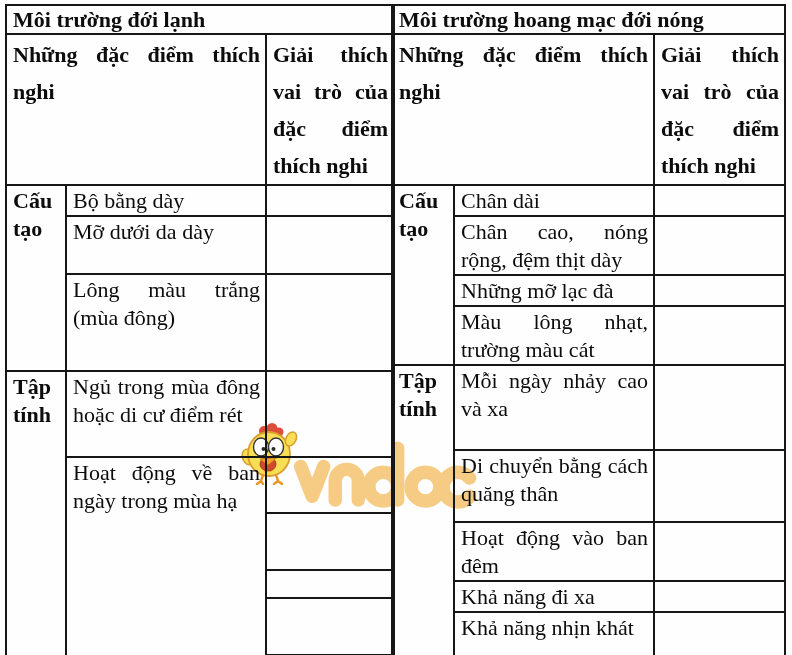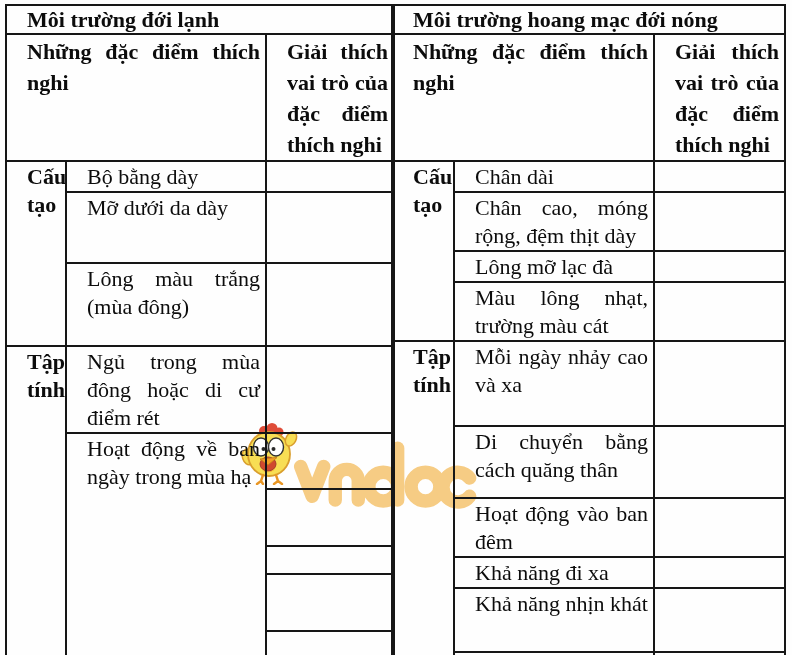--- a/index.html
+++ b/index.html
@@ -25,36 +25,36 @@
     border-collapse:collapse;
     table-layout:fixed;
     z-index:1;
     background:transparent;
   }
   .tbl-left{left:5px;width:388px;}
   .tbl-right{left:391px;width:393px;}
   .tbl td{
     border:2px solid #161616;
     vertical-align:top;
-    padding:1px 5px 0 20px;
+    padding:1px 5px 0 6px;
     font-size:22px;
     line-height:28px;
     background:transparent;
     overflow:hidden;
   }
   td.title-cell{
     font-weight:bold;
     font-size:22px;
     line-height:26px;
     white-space:nowrap;
   }
   td.head-cell{
     font-weight:bold;
     text-align:justify;
-    line-height:31px;
+    line-height:37px;
   }
   td.cat-cell{
     font-weight:bold;
     line-height:28px;
     margin-left:19px;
   }
   td.feat-cell{ text-align:justify; }
   td.ans-cell{ }
 </style>
 </head>
@@ -104,25 +104,25 @@
     </tr>
     <tr style="height:110px">
       <td class="head-cell" colspan="2">Những đặc điểm thích nghi</td>
       <td class="head-cell">Giải thích vai trò của đặc điểm thích nghi</td>
     </tr>
     <tr style="height:25px">
       <td class="cat-cell" rowspan="3">Cấu tạo</td>
       <td class="feat-cell">Bộ bằng dày</td>
       <td class="ans-cell"></td>
     </tr>
-    <tr style="height:71px">
+    <tr style="height:58px">
       <td class="feat-cell">Mỡ dưới da dày</td>
       <td class="ans-cell"></td>
     </tr>
-    <tr style="height:83px">
+    <tr style="height:97px">
       <td class="feat-cell">Lông màu trắng (mùa đông)</td>
       <td class="ans-cell"></td>
     </tr>
     <tr style="height:86px">
       <td class="cat-cell" rowspan="6">Tập tính</td>
       <td class="feat-cell">Ngủ trong mùa đông hoặc di cư điểm rét</td>
       <td class="ans-cell"></td>
     </tr>
     <tr style="height:56px">
       <td class="feat-cell" rowspan="5">Hoạt động về ban ngày trong mùa hạ</td>
@@ -156,25 +156,25 @@
     <tr style="height:110px">
       <td class="head-cell" colspan="2">Những đặc điểm thích nghi</td>
       <td class="head-cell">Giải thích vai trò của đặc điểm thích nghi</td>
     </tr>
     <tr style="height:29px">
       <td class="cat-cell" rowspan="4">Cấu tạo</td>
       <td class="feat-cell">Chân dài</td>
       <td class="ans-cell"></td>
     </tr>
     <tr style="height:54px">
-      <td class="feat-cell">Chân cao, móng rộng, đệm thịt dày</td>
+      <td class="feat-cell">Chân cao, nóng rộng, đệm thịt dày</td>
       <td class="ans-cell"></td>
     </tr>
     <tr style="height:29px">
-      <td class="feat-cell">Lông mỡ lạc đà</td>
+      <td class="feat-cell">Những mỡ lạc đà</td>
       <td class="ans-cell"></td>
     </tr>
     <tr style="height:58px">
       <td class="feat-cell">Màu lông nhạt, trường màu cát</td>
       <td class="ans-cell"></td>
     </tr>
     <tr style="height:85px">
       <td class="cat-cell" rowspan="6">Tập tính</td>
       <td class="feat-cell">Mỗi ngày nhảy cao và xa</td>
       <td class="ans-cell"></td>

